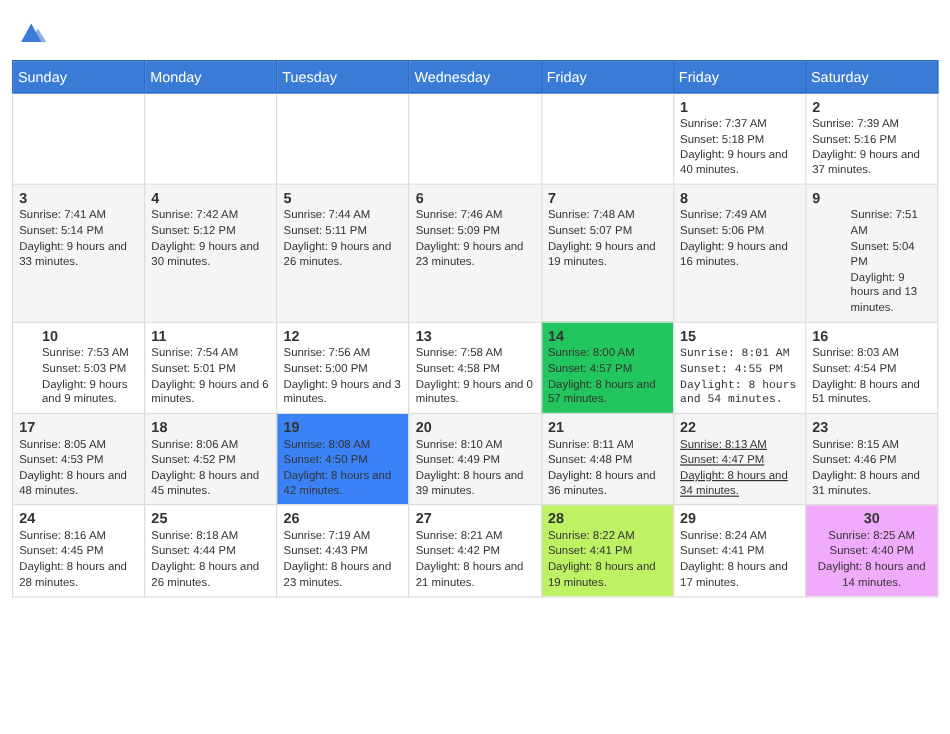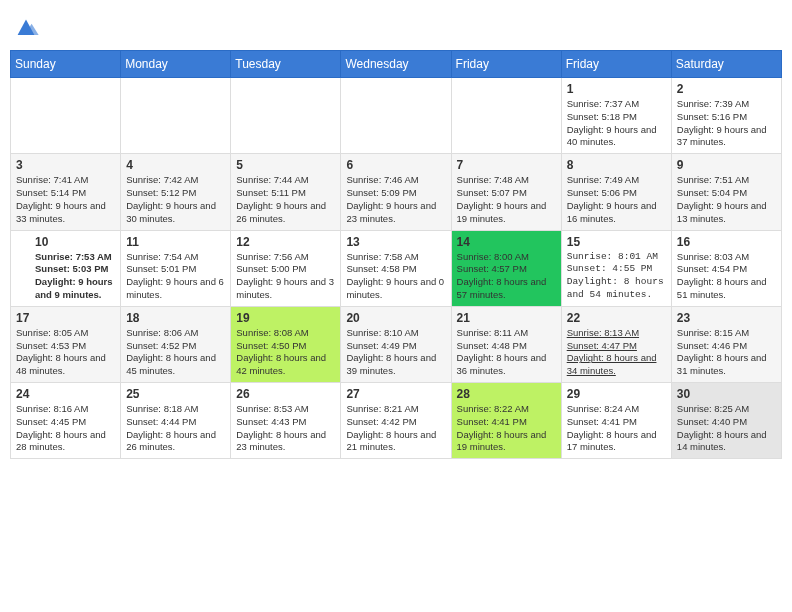--- a/index.html
+++ b/index.html
@@ -178,29 +178,29 @@
 Daylight: 9 hours and 19 minutes.</div>
         </td>
         <td style="background: rgb(245, 245, 245);">
           <span class="day-num">8</span>
           <div class="day-info" style="white-space: pre-line;">Sunrise: 7:49 AM
 Sunset: 5:06 PM
 Daylight: 9 hours and 16 minutes.</div>
         </td>
         <td style="background: rgb(245, 245, 245);">
           <span class="day-num">9</span>
-          <div class="day-info" style="white-space: pre-line;">Sunrise: 7:51 AM
+          <div class="day-info" style="white-space: pre-line; margin-left: 32px;">Sunrise: 7:51 AM
 Sunset: 5:04 PM
 Daylight: 9 hours and 13 minutes.</div>
         </td>
       </tr>
       <tr>
         <td style="background: rgb(255, 255, 255); padding-left: 24px;">
           <span class="day-num">10</span>
-          <div class="day-info" style="white-space: pre-line; font-weight: bold;">Sunrise: 7:53 AM
+          <div class="day-info" style="white-space: pre-line;">Sunrise: 7:53 AM
 Sunset: 5:03 PM
 Daylight: 9 hours and 9 minutes.</div>
         </td>
         <td style="background: rgb(255, 255, 255);">
           <span class="day-num">11</span>
           <div class="day-info" style="white-space: pre-line;">Sunrise: 7:54 AM
 Sunset: 5:01 PM
 Daylight: 9 hours and 6 minutes.</div>
         </td>
         <td style="background: rgb(255, 255, 255);">
@@ -240,21 +240,21 @@
           <div class="day-info" style="white-space: pre-line;">Sunrise: 8:05 AM
 Sunset: 4:53 PM
 Daylight: 8 hours and 48 minutes.</div>
         </td>
         <td style="background: rgb(245, 245, 245);">
           <span class="day-num">18</span>
           <div class="day-info" style="white-space: pre-line;">Sunrise: 8:06 AM
 Sunset: 4:52 PM
 Daylight: 8 hours and 45 minutes.</div>
         </td>
-        <td style="background: #bef264;">
+        <td style="background: #3b82f6;">
           <span class="day-num">19</span>
           <div class="day-info" style="white-space: pre-line;">Sunrise: 8:08 AM
 Sunset: 4:50 PM
 Daylight: 8 hours and 42 minutes.</div>
         </td>
         <td style="background: rgb(245, 245, 245);">
           <span class="day-num">20</span>
           <div class="day-info" style="white-space: pre-line;">Sunrise: 8:10 AM
 Sunset: 4:49 PM
 Daylight: 8 hours and 39 minutes.</div>
@@ -286,21 +286,21 @@
 Daylight: 8 hours and 28 minutes.</div>
         </td>
         <td style="background: rgb(255, 255, 255);">
           <span class="day-num">25</span>
           <div class="day-info" style="white-space: pre-line;">Sunrise: 8:18 AM
 Sunset: 4:44 PM
 Daylight: 8 hours and 26 minutes.</div>
         </td>
         <td style="background: rgb(255, 255, 255);">
           <span class="day-num">26</span>
-          <div class="day-info" style="white-space: pre-line;">Sunrise: 8:53 AM
+          <div class="day-info" style="white-space: pre-line;">Sunrise: 7:19 AM
 Sunset: 4:43 PM
 Daylight: 8 hours and 23 minutes.</div>
         </td>
         <td style="background: rgb(255, 255, 255);">
           <span class="day-num">27</span>
           <div class="day-info" style="white-space: pre-line;">Sunrise: 8:21 AM
 Sunset: 4:42 PM
 Daylight: 8 hours and 21 minutes.</div>
         </td>
         <td style="background: #bef264;">
@@ -308,21 +308,21 @@
           <div class="day-info" style="white-space: pre-line;">Sunrise: 8:22 AM
 Sunset: 4:41 PM
 Daylight: 8 hours and 19 minutes.</div>
         </td>
         <td style="background: rgb(255, 255, 255);">
           <span class="day-num">29</span>
           <div class="day-info" style="white-space: pre-line;">Sunrise: 8:24 AM
 Sunset: 4:41 PM
 Daylight: 8 hours and 17 minutes.</div>
         </td>
-        <td style="background: #e5e5e5;">
+        <td style="background: #f0abfc; text-align: center;">
           <span class="day-num">30</span>
           <div class="day-info" style="white-space: pre-line;">Sunrise: 8:25 AM
 Sunset: 4:40 PM
 Daylight: 8 hours and 14 minutes.</div>
         </td>
       </tr>
     </tbody>
 </table>
 
 </body></html>

